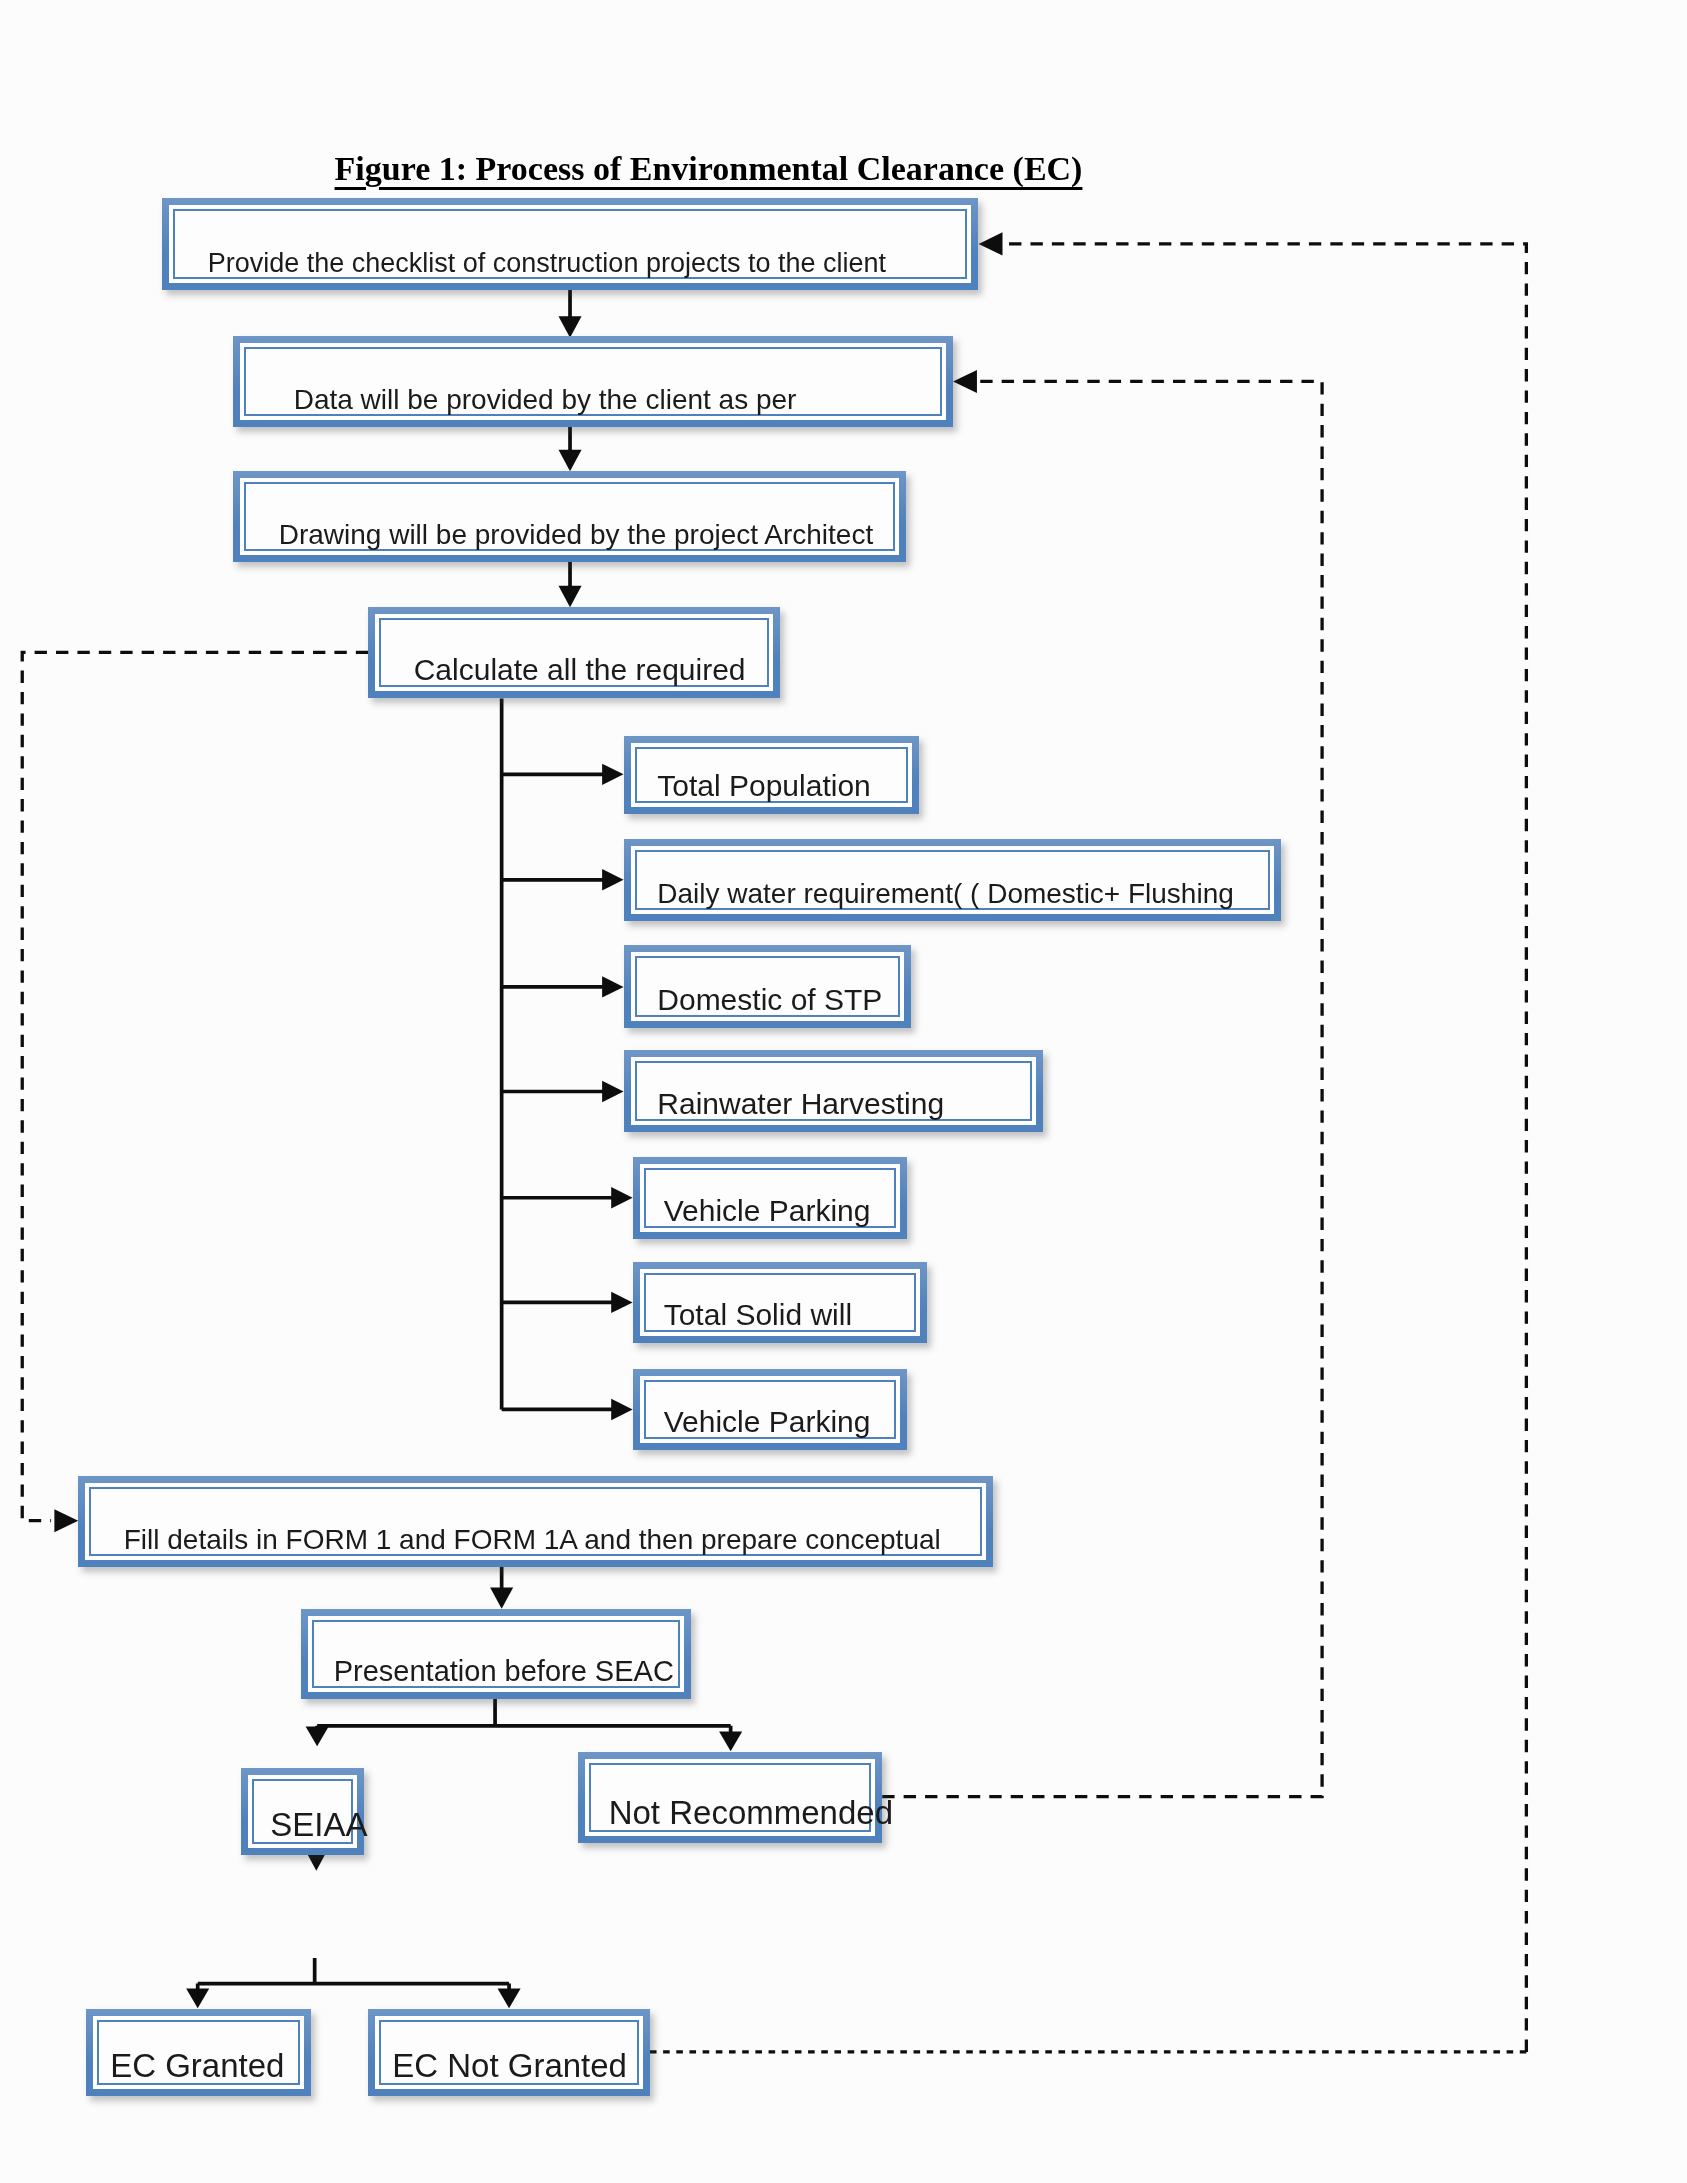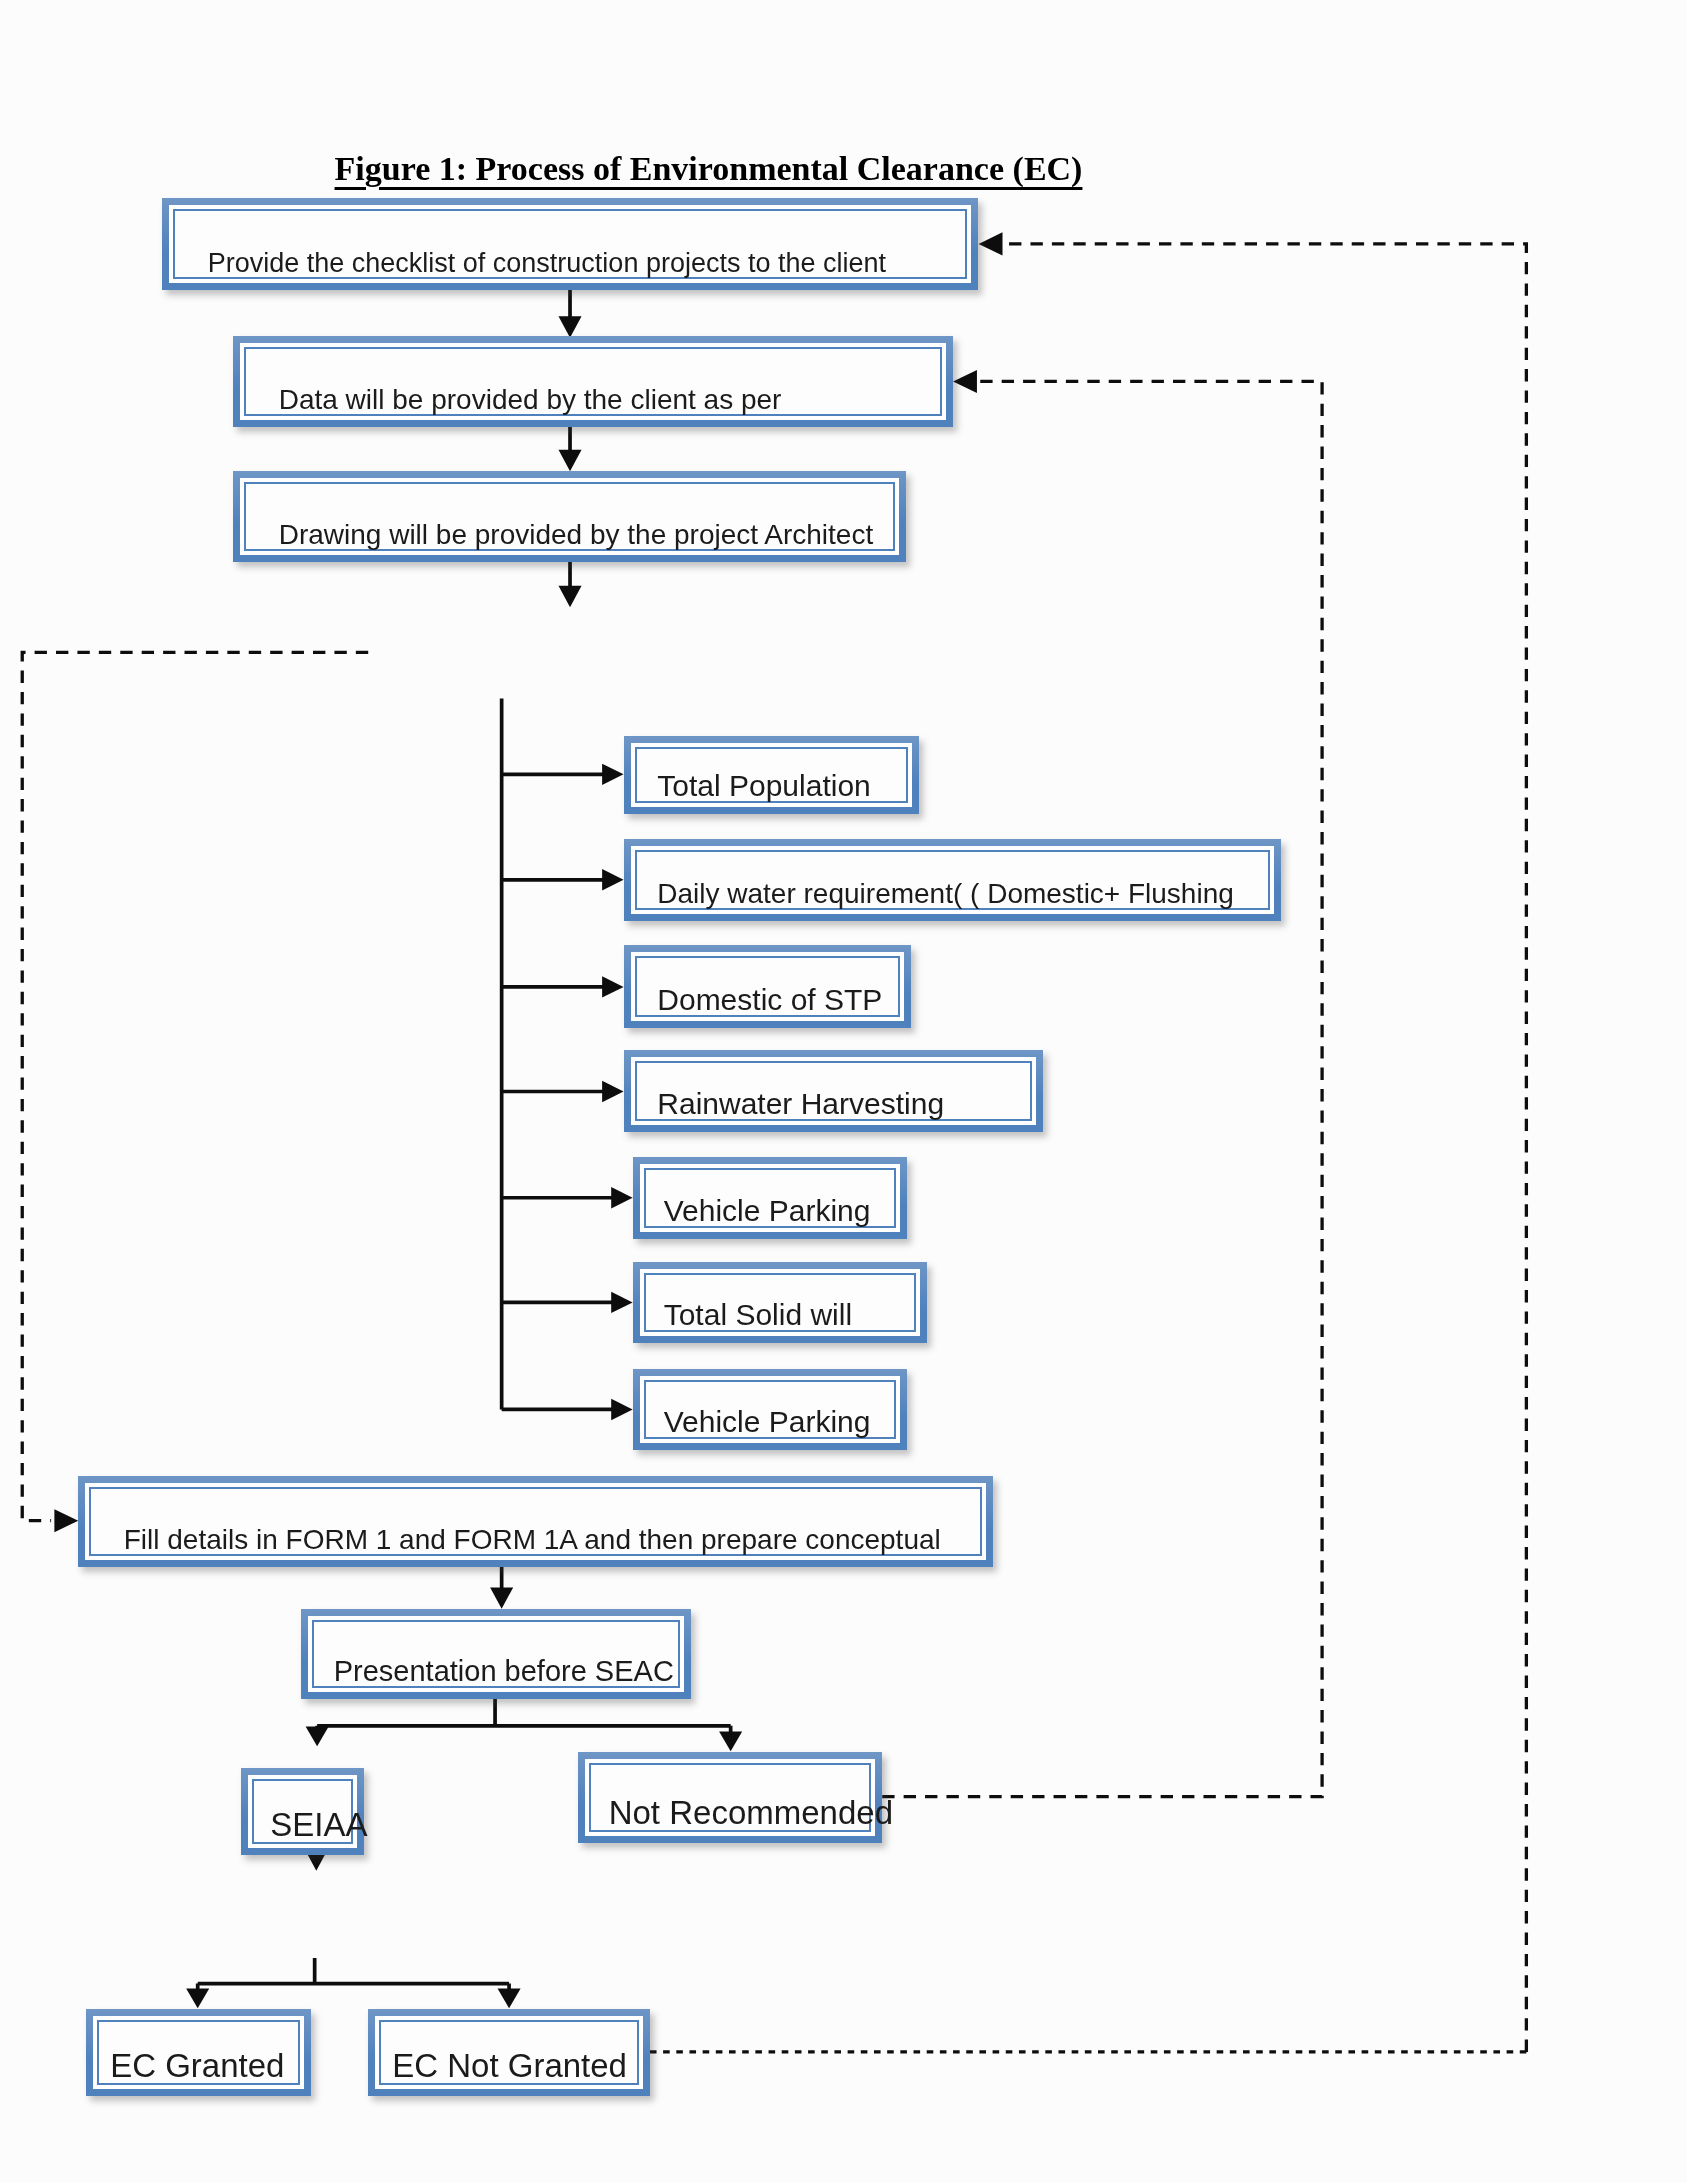--- a/index.html
+++ b/index.html
@@ -158,34 +158,41 @@
   <div class="node" style="left:162px;top:198px;width:816px;height:92px">
     <div class="frame">
         <div class="inner" style="padding-left:33px">
       <span class="lbl" style="font-size:27px">Provide the checklist of construction projects to the client</span>
     </div>
       </div>
   </div>
 
   <div class="node" style="left:233px;top:336px;width:720px;height:91px">
     <div class="frame">
-        <div class="inner" style="padding-left:33px">
+        <div class="inner" style="padding-left:48px">
       <span class="lbl" style="font-size:28px">Data will be provided by the client as per</span>
     </div>
       </div>
   </div>
 
   <div class="node" style="left:233px;top:471px;width:673px;height:91px">
     <div class="frame">
         <div class="inner" style="padding-left:33px">
       <span class="lbl" style="font-size:28px">Drawing will be provided by the project Architect</span>
     </div>
       </div>
   </div>
 
+  <div class="node" style="left:368px;top:607px;width:412px;height:91px">
+    <div class="frame">
+        <div class="inner" style="padding-left:33px">
+      <span class="lbl" style="font-size:30px">Calculate all the required</span>
+    </div>
+      </div>
+  </div>
 
   <div class="node" style="left:624px;top:736px;width:295px;height:78px">
     <div class="frame">
         <div class="inner" style="padding-left:20.6px">
       <span class="lbl" style="font-size:30px">Total Population</span>
     </div>
       </div>
   </div>
 
   <div class="node" style="left:624px;top:839px;width:657px;height:82px">

